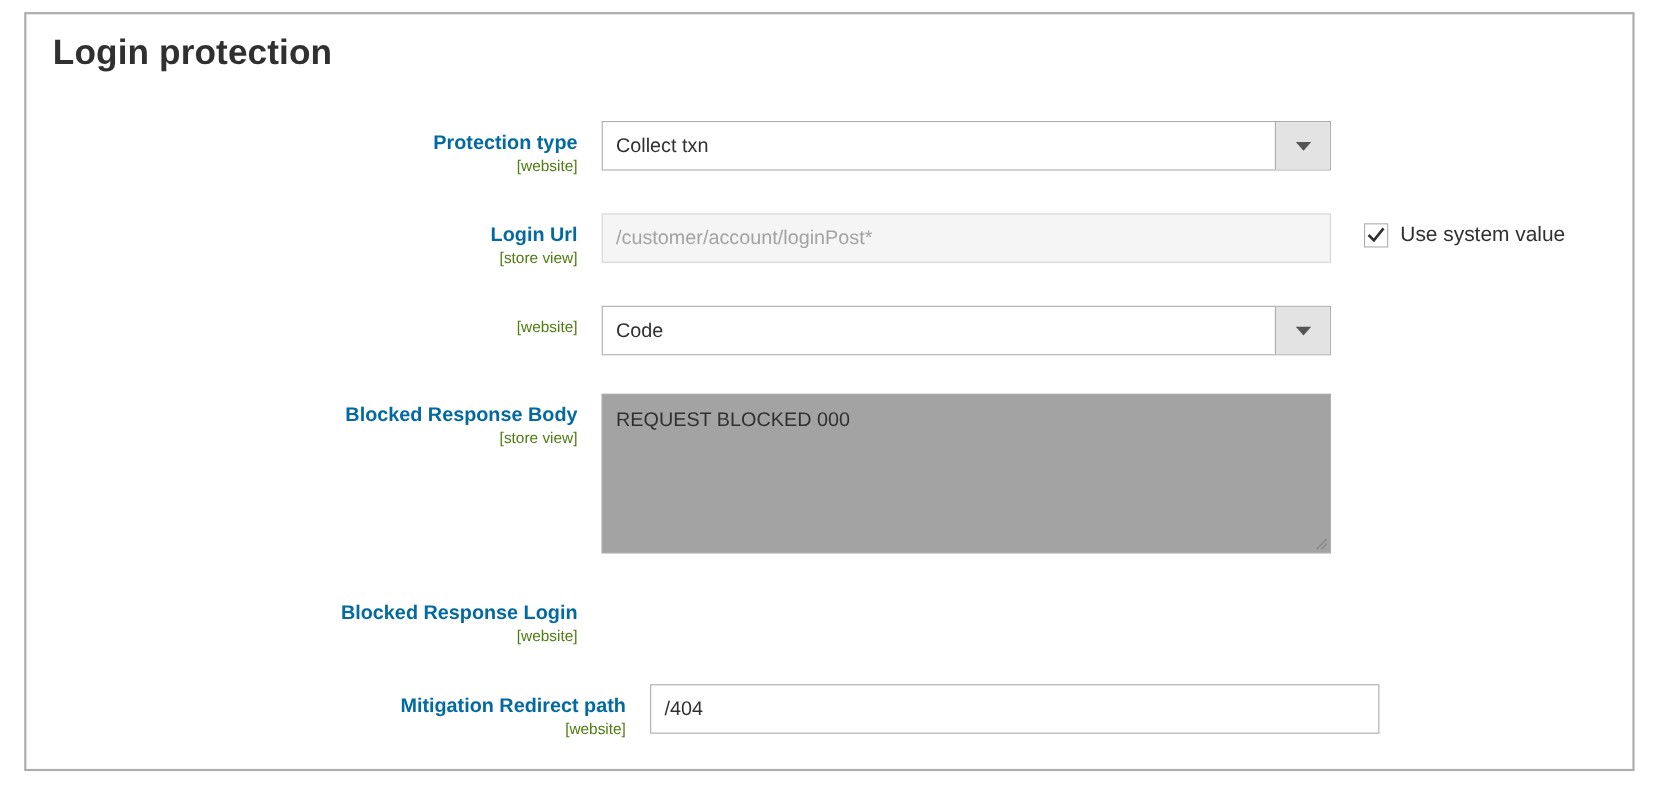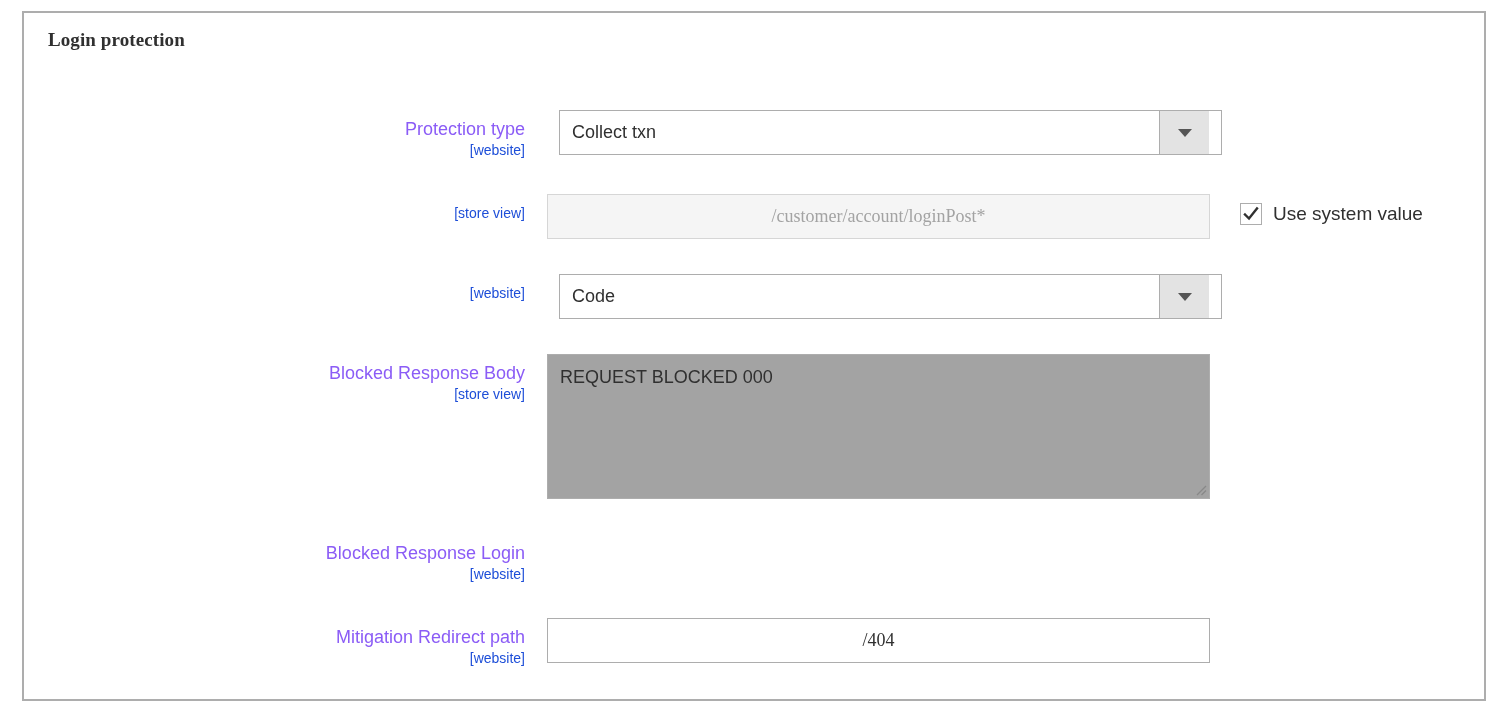--- a/index.html
+++ b/index.html
@@ -29,107 +29,105 @@
     width: 1464px;
     height: 690px;
     background: #ffffff;
     border: 2px solid #adadad;
   }
 
   .panel-title {
     position: absolute;
     left: 24px;
     top: 16px;
-    font-size: 19px;
+    font-size: 32px;
     font-weight: bold;
     color: #303030;
     letter-spacing: 0.1px;
     white-space: nowrap;
-    font-family: Liberation Serif, serif;
   }
 
   
   .form {
     position: absolute;
     left: 0;
     top: 97px;
     width: 100%;
   }
 
   .field-row {
     position: relative;
     display: flex;
     align-items: flex-start;
     margin-bottom: 35px;
   }
-  .field-row:last-child { margin-bottom: 0; }
+  .field-row:last-child { margin-bottom: 0; margin-left: 44px; }
 
   .label-col {
     width: 523px;           
     padding-right: 22px;
     text-align: right;
     padding-top: 9px;
   }
 
   .field-label {
     font-size: 18px;
-    font-weight: normal;
-    color: #8b5cf6;
+    font-weight: bold;
+    color: #0369a1;
     line-height: 21px;
     white-space: nowrap;
   }
 
   .field-scope {
     display: block;
     font-size: 14px;
     font-weight: normal;
-    color: #1d4ed8;
+    color: #4d7c0f;
     line-height: 18px;
     margin-top: 1px;
     white-space: nowrap;
   }
 
   .control-col {
     position: relative;
     width: 663px;           
   }
 
   
   .text-input {
     display: block;
     width: 663px;
     height: 45px;
     padding: 0 12px;
     border: 1px solid #adadad;
     background: #ffffff;
     color: #303030;
-    font-family: Liberation Serif, serif;
+    font-family: Liberation Sans, sans-serif;
     font-size: 18px;
     line-height: 43px;
     outline: none;
-    text-align: center;
   }
   .text-input::placeholder { color: #a3a3a3; }
 
   .text-input.disabled {
     background: #f5f5f5;
     border-color: #d6d6d6;
     color: #a3a3a3;
   }
 
   
   .select-wrap {
     position: relative;
     width: 663px;
     height: 45px;
   }
 
   .select-field {
     position: absolute;
-    left: 12px;
+    left: 0;
     top: 0;
     width: 663px;
     height: 45px;
     border: 1px solid #adadad;
     background: #ffffff;
     color: #303030;
     font-size: 18px;
     line-height: 43px;
     padding: 0 64px 0 12px;
     white-space: nowrap;
@@ -232,20 +230,21 @@
             <div class="select-field">Collect txn</div>
             <div class="select-button">
               <span class="caret"></span>
             </div>
           </div>
         </div>
       </div>
 
       <div class="field-row">
         <div class="label-col">
+          <div class="field-label">Login Url</div>
           <span class="field-scope">[store view]</span>
         </div>
         <div class="control-col">
           <div class="text-input disabled">/customer/account/loginPost*</div>
 
           <div class="use-system">
             <span class="checkbox">
               <svg width="20" height="20" viewBox="0 0 20 20" style="position:absolute;left:0;top:0;">
                 <path d="M4 10.5 L8 14.5 L16 4.5" stroke="#303030" stroke-width="2.4" fill="none" stroke-linecap="square" stroke-linejoin="miter"></path>
               </svg>

